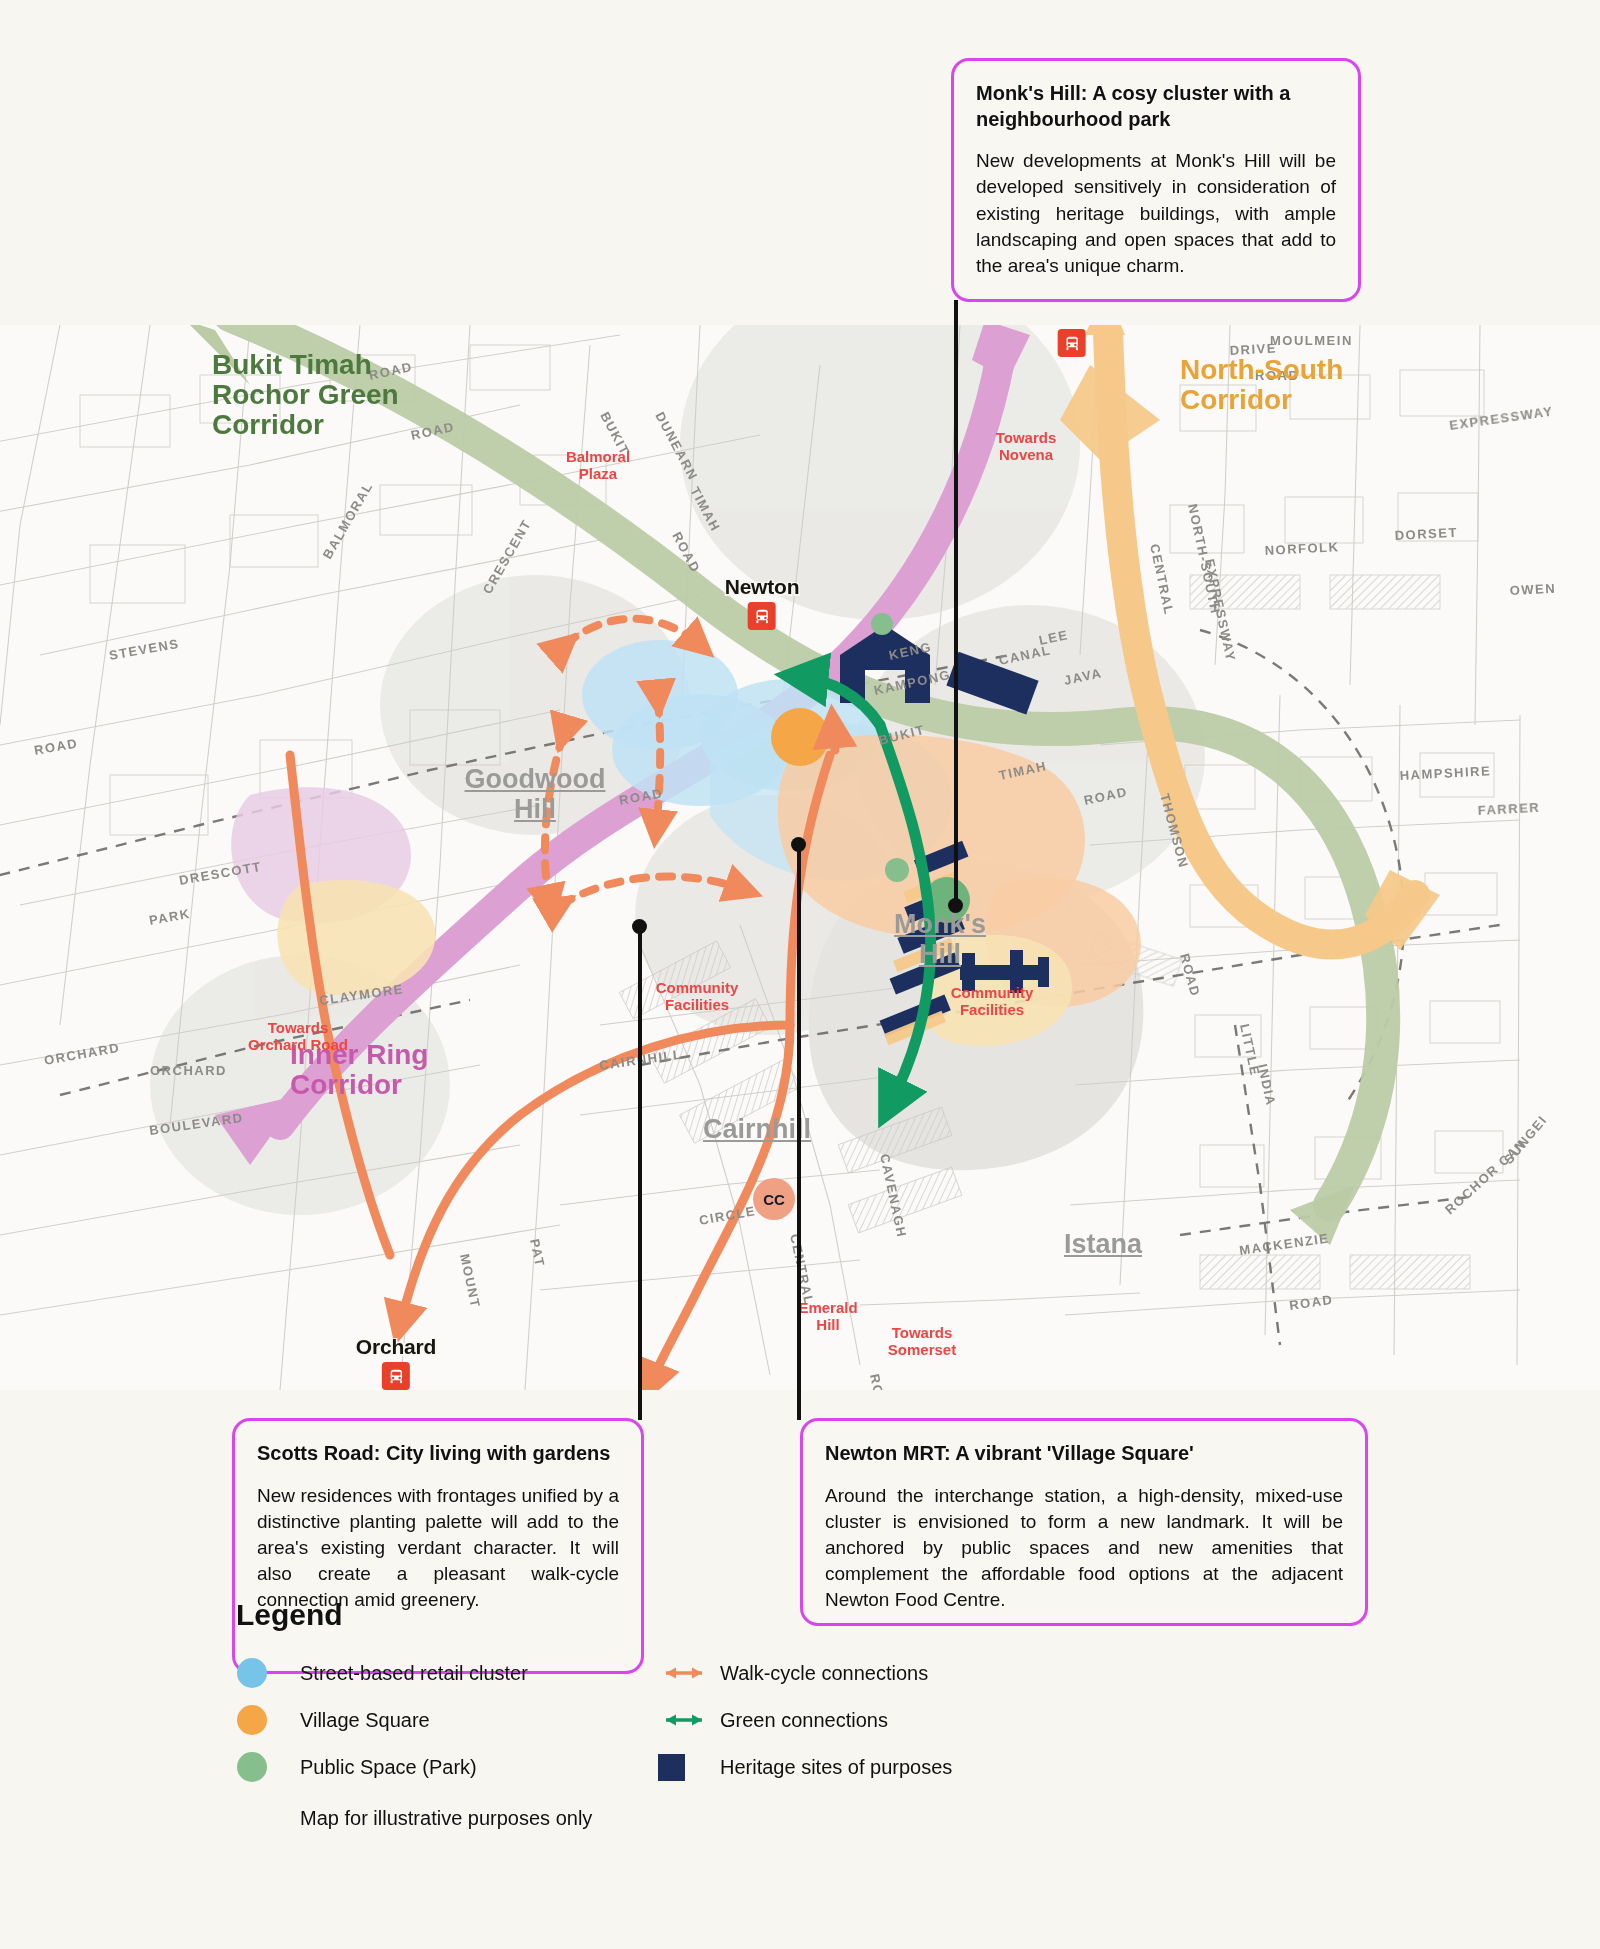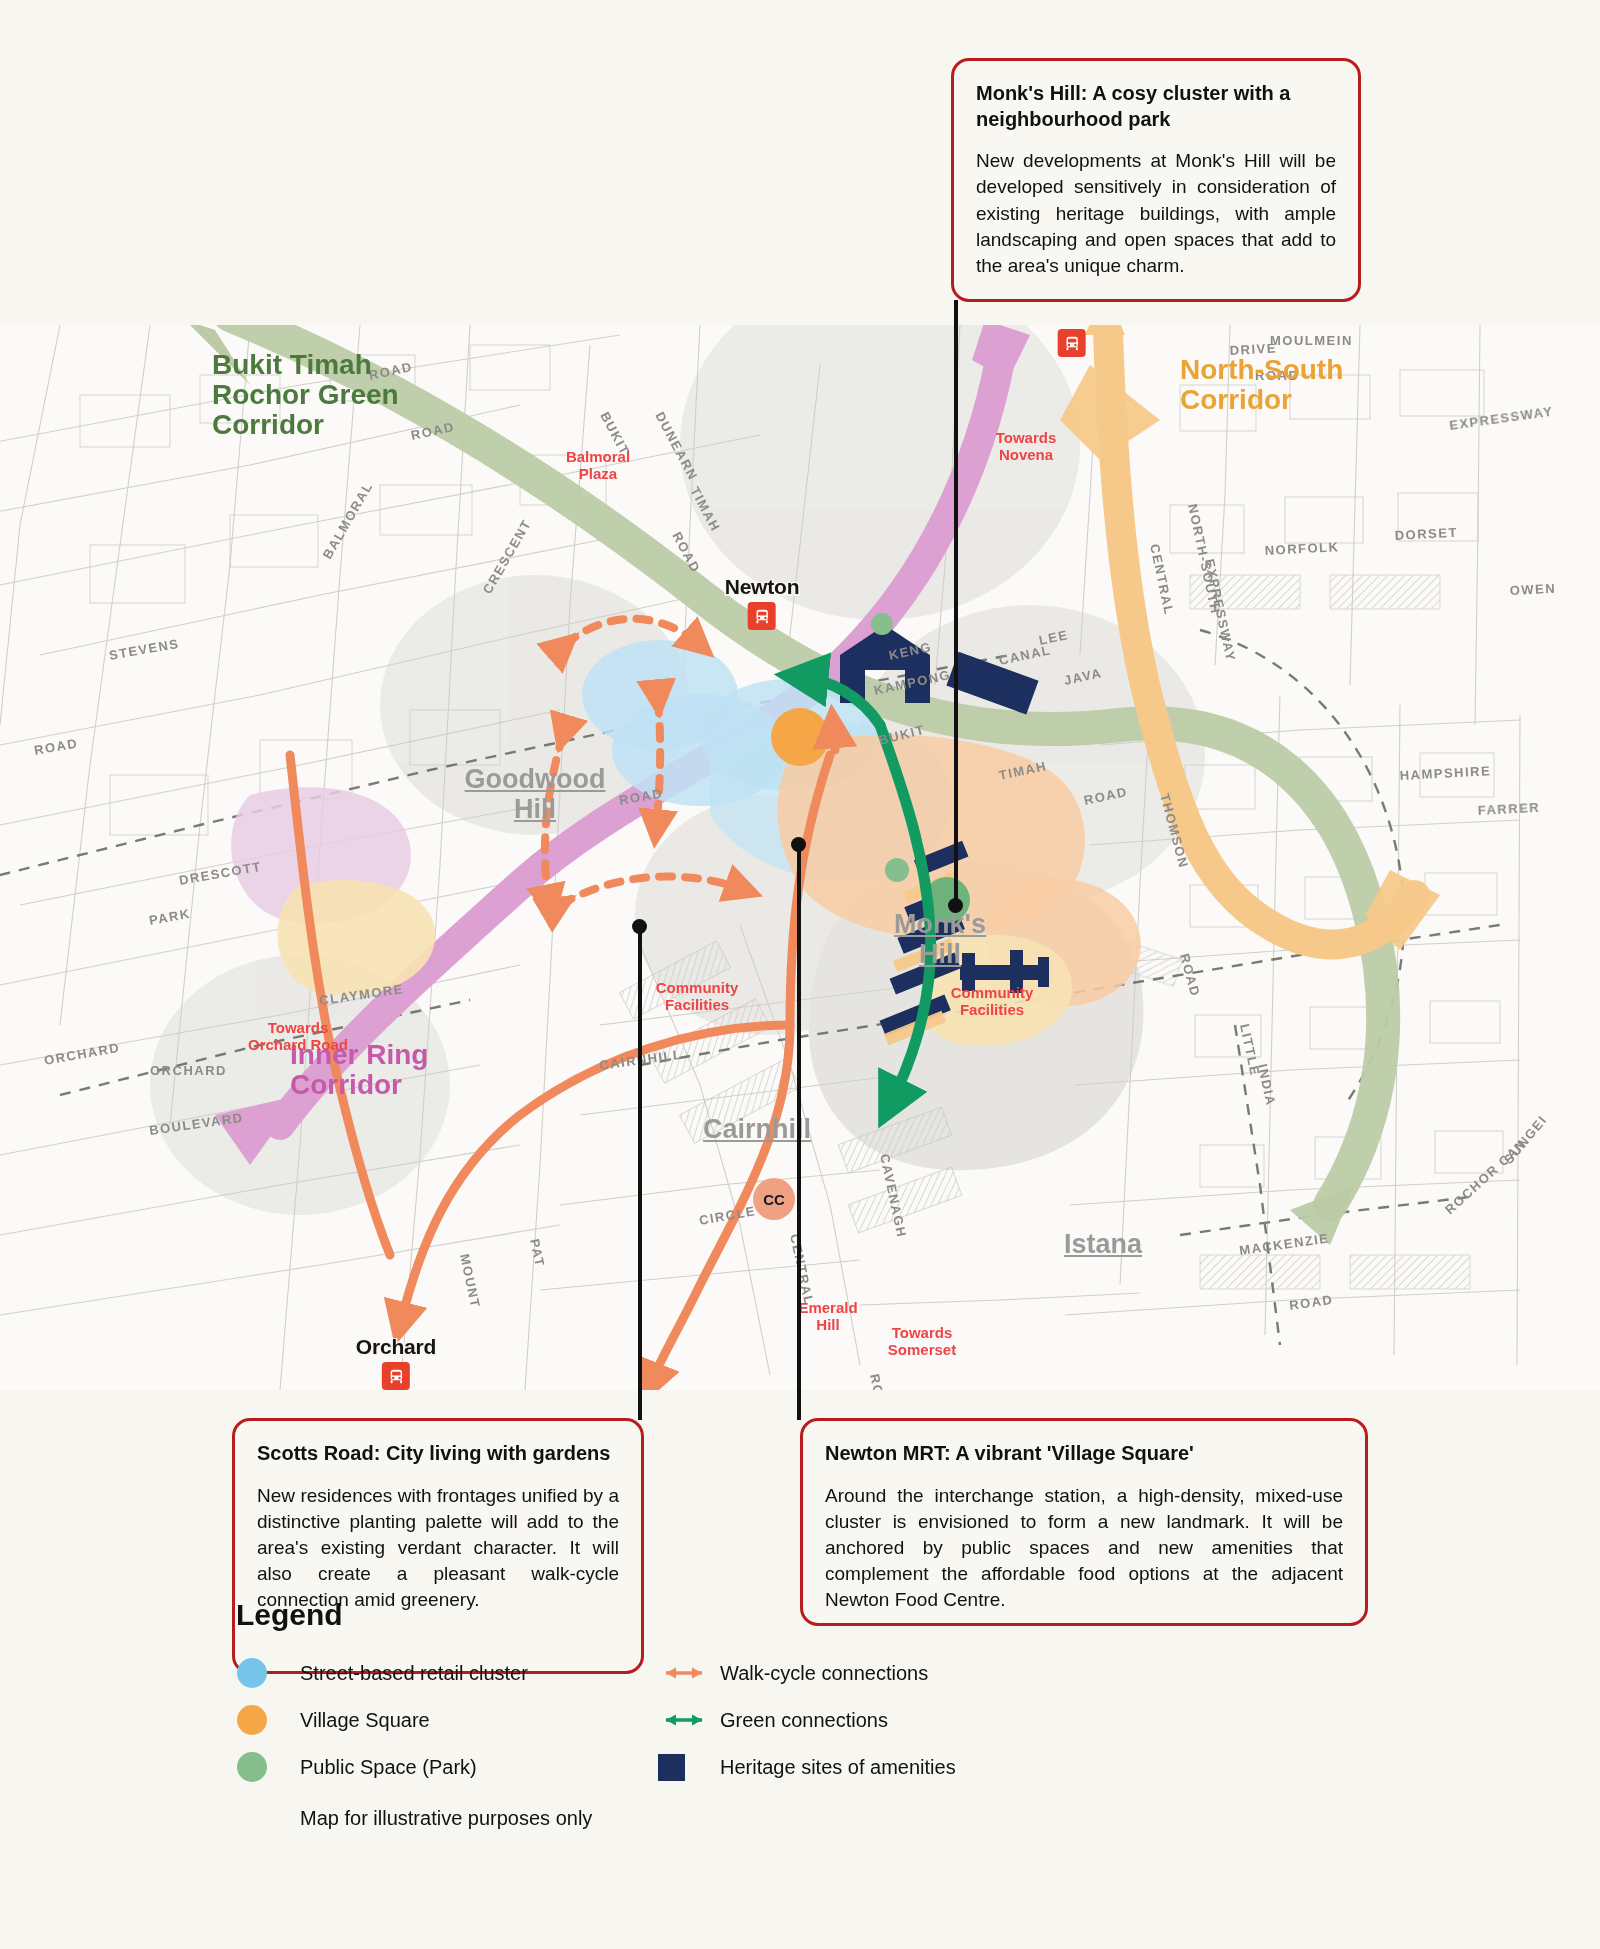--- a/index.html
+++ b/index.html
@@ -32,21 +32,21 @@
   .station .nm{font-weight:bold;color:#17150F;font-size:21px;letter-spacing:-.2px;text-shadow:
      -1.5px -1.5px 0 #F7F6F1, 1.5px -1.5px 0 #F7F6F1, -1.5px 1.5px 0 #F7F6F1, 1.5px 1.5px 0 #F7F6F1;}
   .station .box{width:28px;height:28px;background:#E8402A;border-radius:4px;margin:3px auto 0;
      display:flex;align-items:center;justify-content:center;}
 
   
   .cc-badge{position:absolute;width:42px;height:42px;border-radius:50%;background:#F0A184;
      display:flex;align-items:center;justify-content:center;color:#0f172a;font-weight:bold;font-size:15px;}
 
   
-  .callout{position:absolute;background:#F8F7F2;border:3px solid #b91c1c;border-radius:18px;
+  .callout{position:absolute;background:#F8F7F2;border:3px solid #d946ef;border-radius:18px;
      box-sizing:border-box;padding:20px 22px 20px 22px;}
   .callout .c-title{font-weight:bold;color:#111;font-size:20px;line-height:1.28;margin:0 0 16px 0;}
   .callout .c-body{color:#111;font-size:19px;line-height:1.38;text-align:justify;margin:0;}
   .leader{position:absolute;background:#111;}
   .leader-dot{position:absolute;width:15px;height:15px;border-radius:50%;background:#111;}
 
   
   .legend{position:absolute;left:236px;top:1598px;width:1140px;}
   .legend h2{margin:0 0 18px 0;font-size:30px;color:#111;font-weight:bold;}
   .lg-cols{display:flex;gap:0;}
@@ -461,20 +461,20 @@
               <path d="M10 10 L20 4.6 L20 15.4 Z" fill="#119A62"></path>
               <path d="M46 10 L36 4.6 L36 15.4 Z" fill="#119A62"></path>
             </svg>
           </span>
           <span class="lg-txt">Green connections</span>
         </div>
         <div class="lg-row">
           <span class="lg-sym">
             <span class="sq" style="background:#1D2F5E"></span>
           </span>
-          <span class="lg-txt">Heritage sites of amenities</span>
+          <span class="lg-txt">Heritage sites of purposes</span>
         </div>
       </div>
 
     </div>
   </div>
 
 </div>
 
 </body></html>

